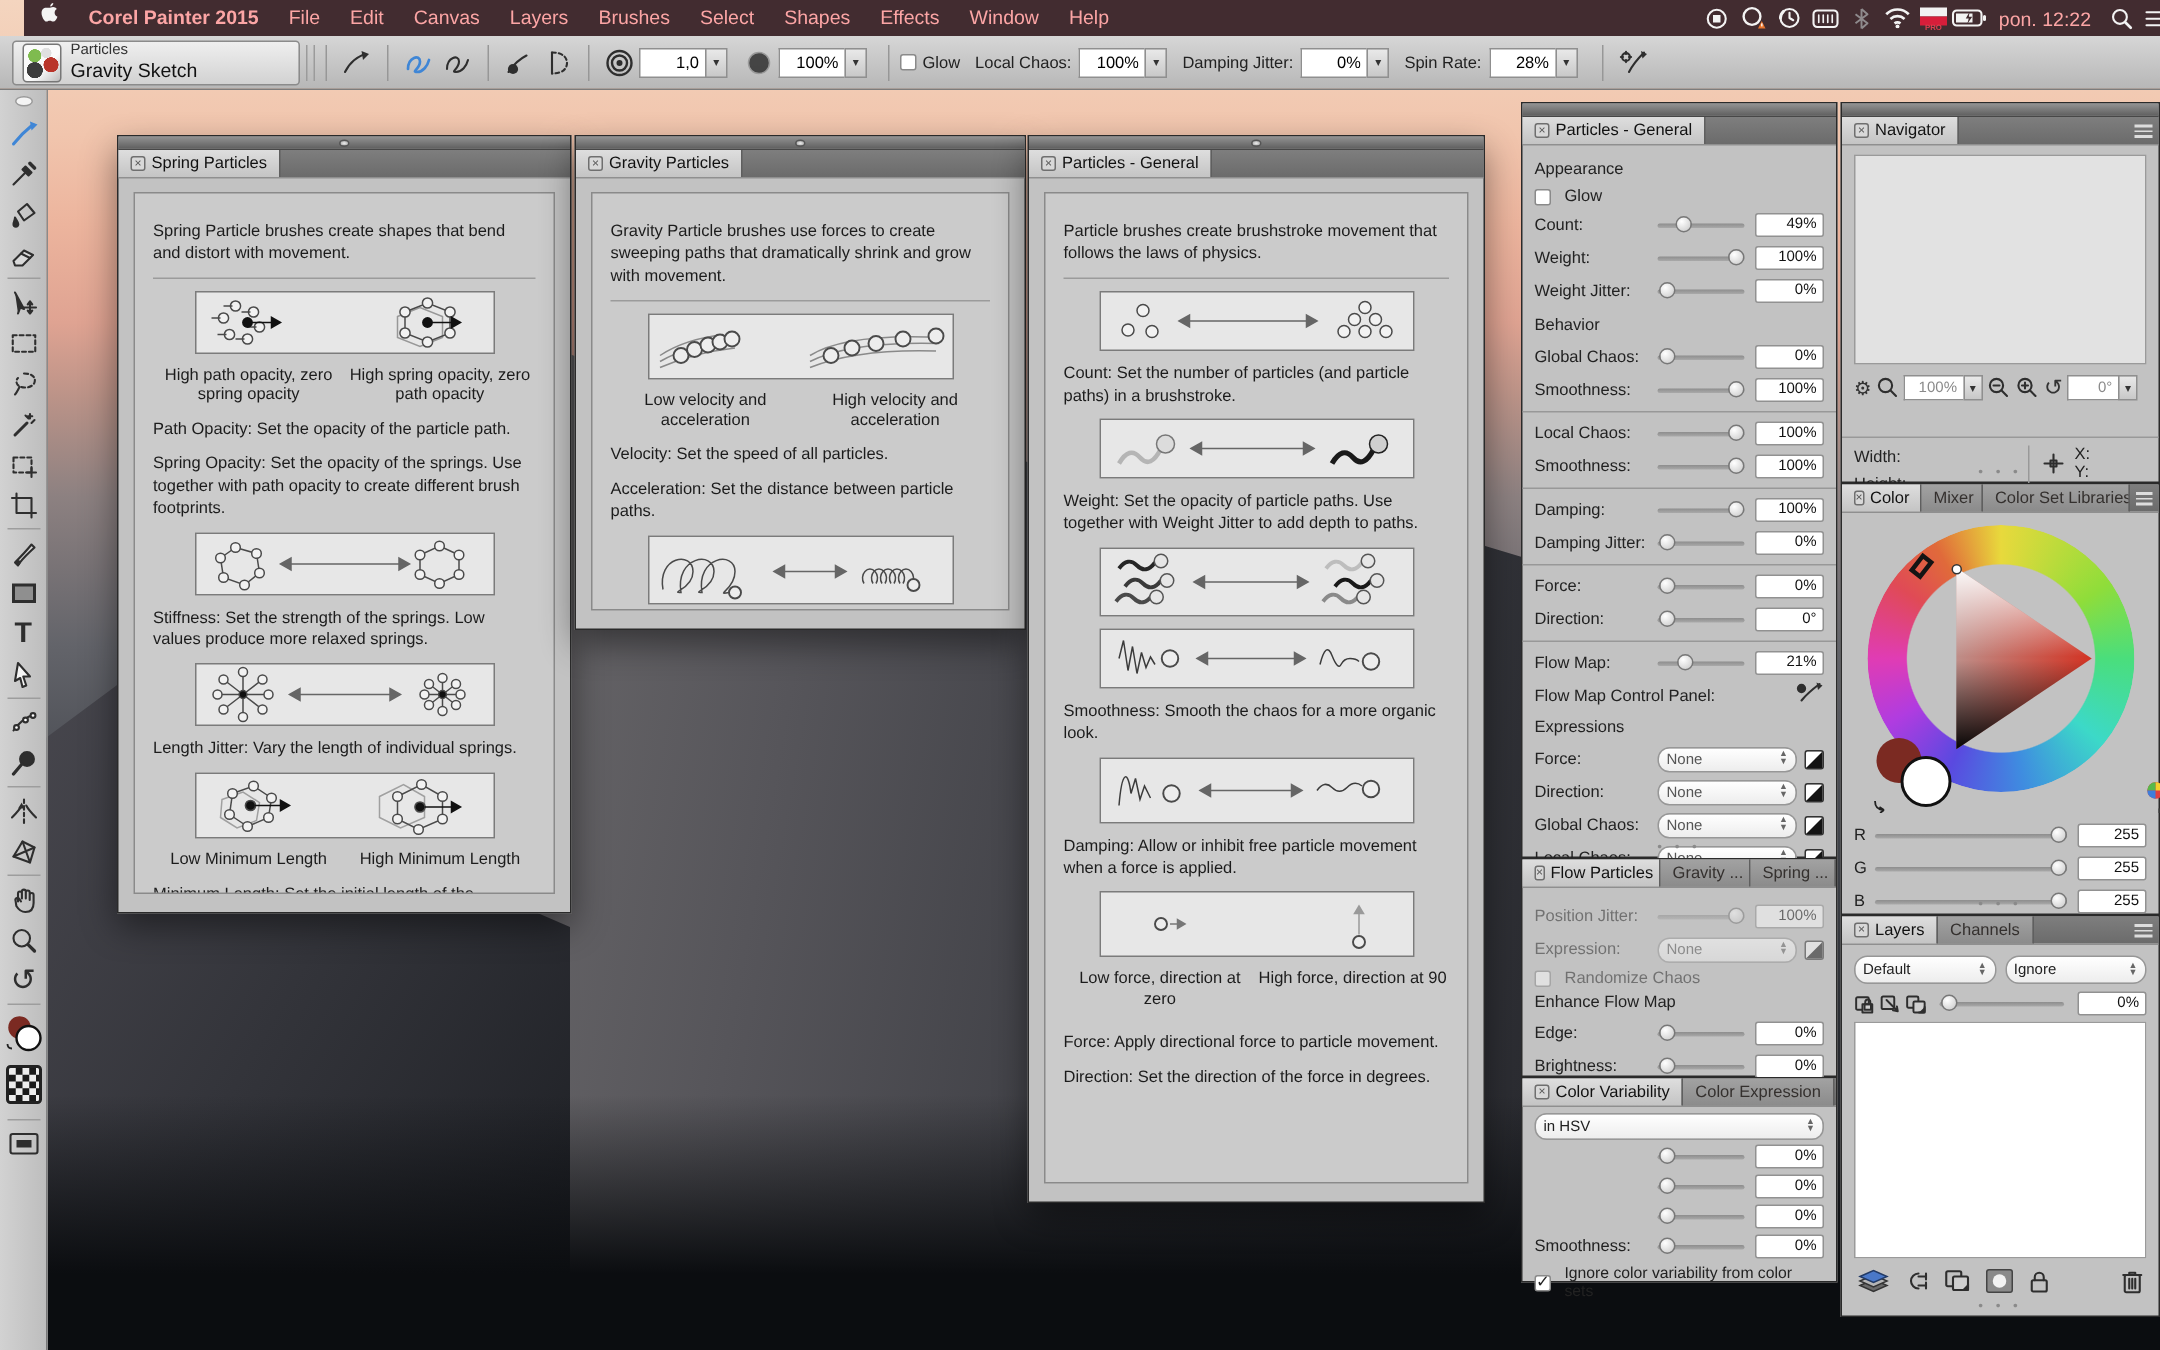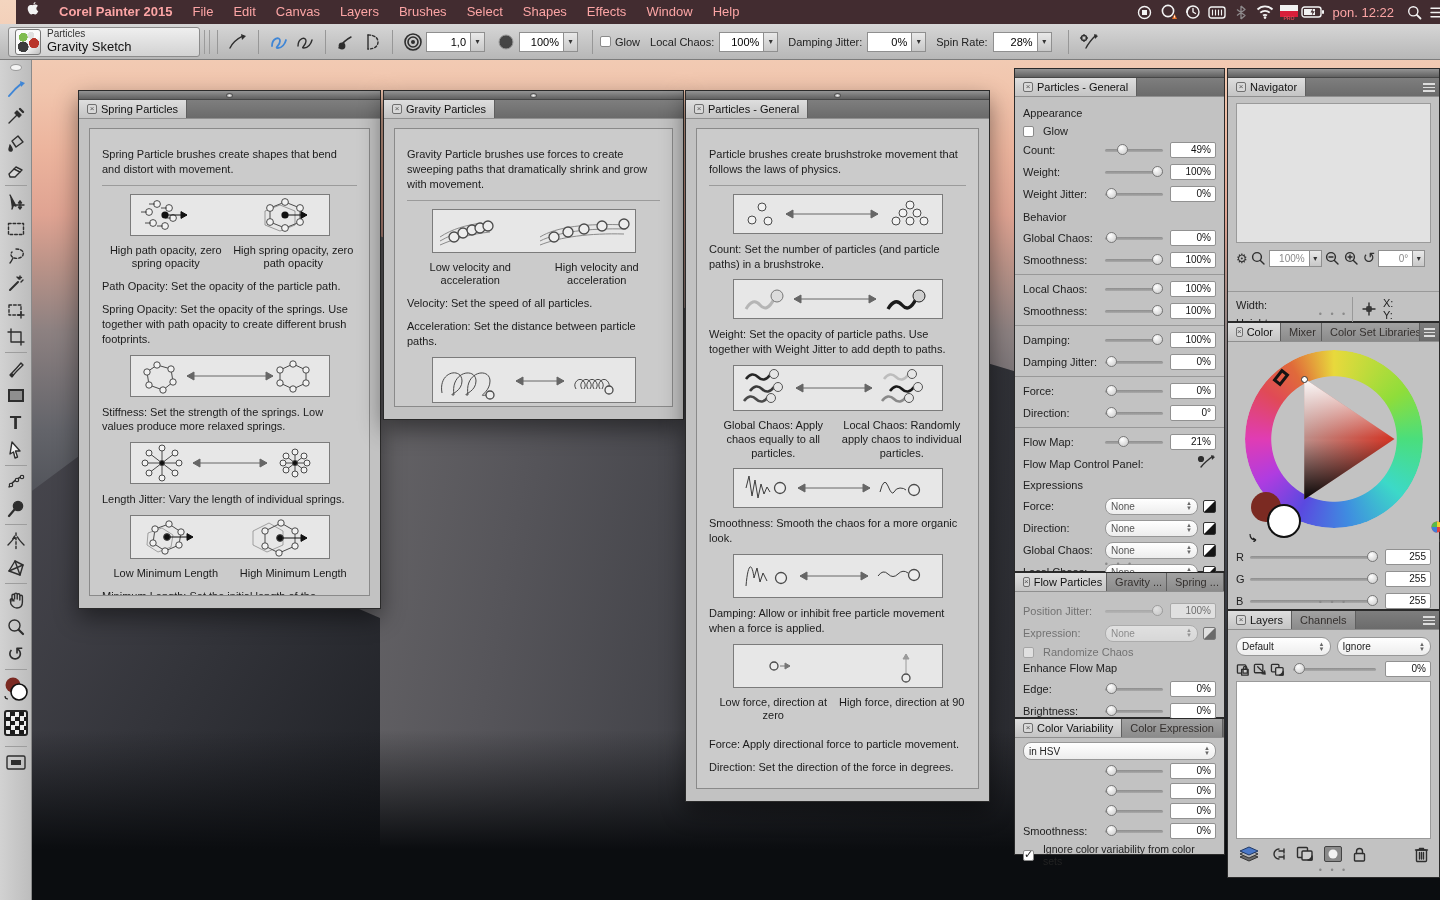--- a/index.html
+++ b/index.html
@@ -756,24 +756,20 @@
               <path d="M152 24 q6 -8 12 -2 t12 -2" stroke="#191919"></path>
               <path d="M144 34 q6 -8 12 -2 t12 -2" stroke="#8a8a8a"></path>
           </g>
           <g fill="#e6e6e6" stroke="#555">
               <circle cx="174" cy="7" r="4.5"></circle>
               <circle cx="180" cy="20" r="4.5"></circle>
               <circle cx="171" cy="31" r="4.5"></circle>
             </g>
         </svg>
       </div>
-      <div class="caps">
-        <div>Global Chaos: Apply chaos equally to all particles.</div>
-        <div>Local Chaos: Randomly apply chaos to individual particles.</div>
-      </div>
       <div class="illus" style="width:210px;height:40px">
         <svg width="200" height="36" viewBox="0 0 200 36">
           <path d="M8 18 l3 -12 3 20 3 -16 3 18 3 -14 3 10 3 -7 3 5" fill="none" stroke="#3c3c3c"></path>
           <circle cx="42" cy="18" r="5.5" fill="#ededed" stroke="#4a4a4a" stroke-width="1.3"></circle>
           <path d="M60 18 H132 M60 18 l7 -4 v8 Z M132 18 l-7 -4 v8 Z" stroke="#666" fill="#666"></path>
           <path d="M142 22 q4 -16 8 -6 t6 6 6 -4 6 2" fill="none" stroke="#3c3c3c"></path>
           <circle cx="176" cy="20" r="5.5" fill="#ededed" stroke="#4a4a4a" stroke-width="1.3"></circle>
         </svg>
       </div>
       <p class="ptext">Smoothness: Smooth the chaos for a more organic look.</p>

